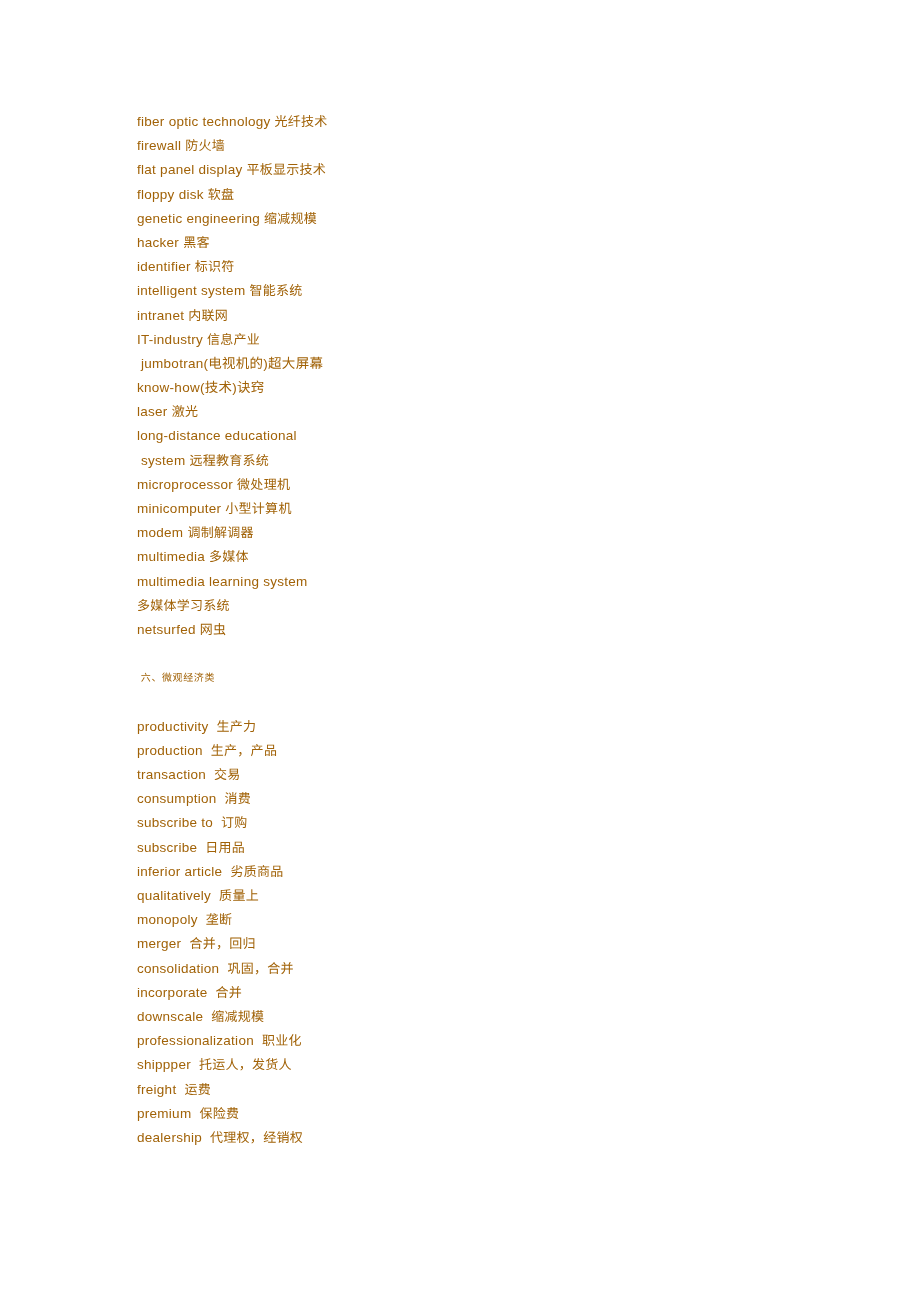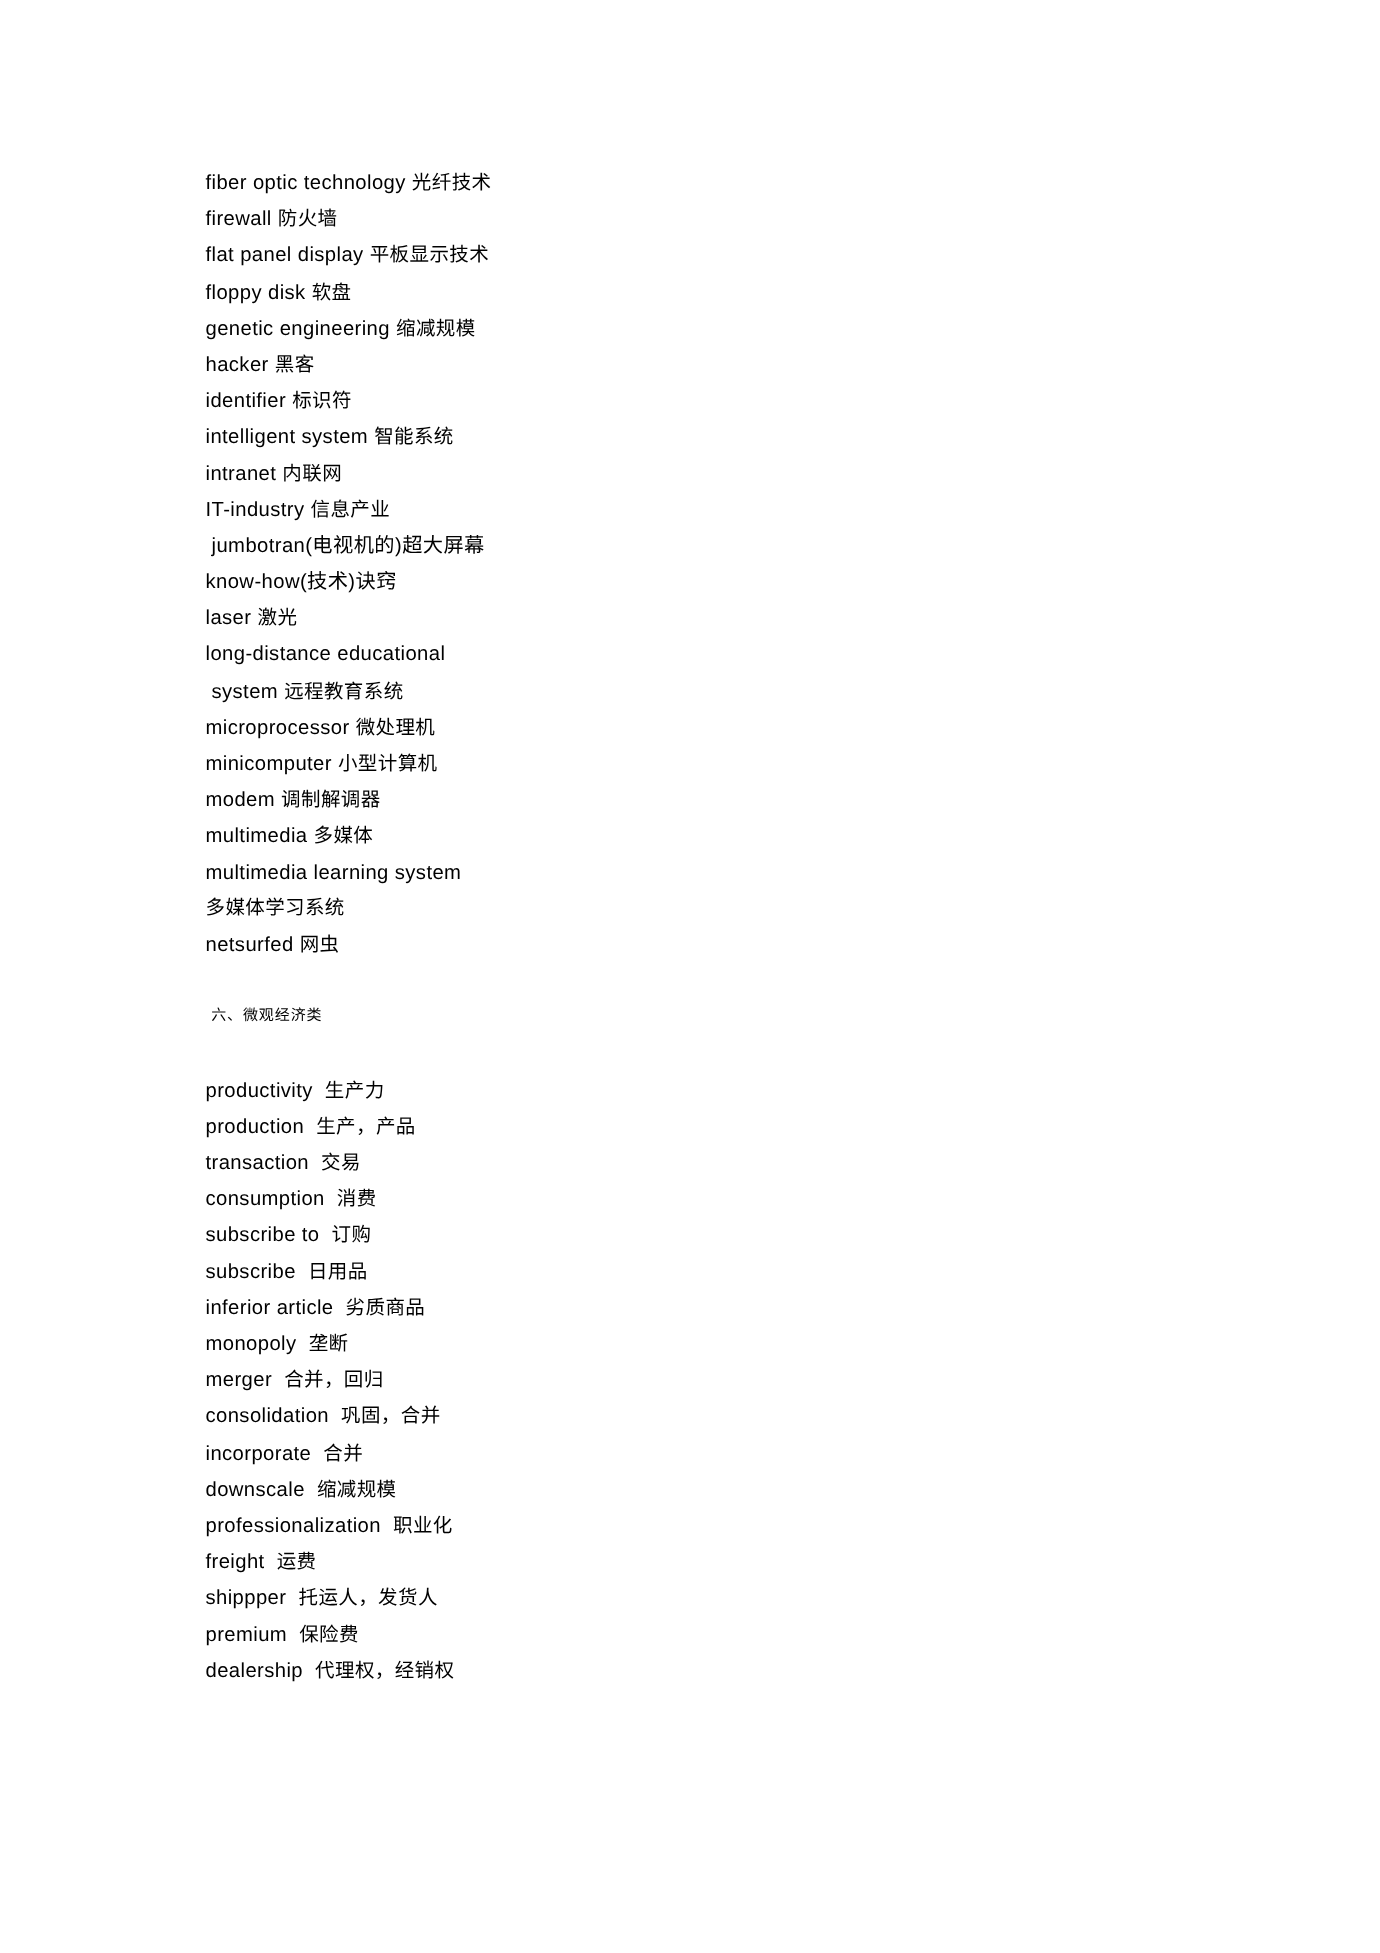--- a/index.html
+++ b/index.html
@@ -30,21 +30,21 @@
     width: 640px;
   }
 
   .entry-line,
   .section-heading,
   .blank-line {
     font-size: 13.5px;
     line-height: 24.2px;
     height: 24.2px;
     white-space: pre;
-    color: #000000;
+    color: #a16207;
     letter-spacing: 0.02em;
   }
 
   .entry-line .term {
     font-family: "Liberation Sans", "DejaVu Sans", sans-serif;
   }
 
   .entry-line .gloss {
     font-family: "DejaVu Sans", "Liberation Sans", sans-serif;
     font-size: 13px;
@@ -95,24 +95,25 @@
       <div class="blank-line"> </div>
       <div class="section-heading"> 六、微观经济类</div>
       <div class="blank-line"> </div>
       <div class="entry-line"><span class="term">productivity</span><span class="sep">  </span><span class="gloss">生产力</span></div>
       <div class="entry-line"><span class="term">production</span><span class="sep">  </span><span class="gloss">生产，产品</span></div>
       <div class="entry-line"><span class="term">transaction</span><span class="sep">  </span><span class="gloss">交易</span></div>
       <div class="entry-line"><span class="term">consumption</span><span class="sep">  </span><span class="gloss">消费</span></div>
       <div class="entry-line"><span class="term">subscribe to</span><span class="sep">  </span><span class="gloss">订购</span></div>
       <div class="entry-line"><span class="term">subscribe</span><span class="sep">  </span><span class="gloss">日用品</span></div>
       <div class="entry-line"><span class="term">inferior article</span><span class="sep">  </span><span class="gloss">劣质商品</span></div>
+      <div class="entry-line"><span class="term">qualitatively</span><span class="sep">  </span><span class="gloss">质量上</span></div>
       <div class="entry-line"><span class="term">monopoly</span><span class="sep">  </span><span class="gloss">垄断</span></div>
       <div class="entry-line"><span class="term">merger</span><span class="sep">  </span><span class="gloss">合并，回归</span></div>
       <div class="entry-line"><span class="term">consolidation</span><span class="sep">  </span><span class="gloss">巩固，合并</span></div>
       <div class="entry-line"><span class="term">incorporate</span><span class="sep">  </span><span class="gloss">合并</span></div>
       <div class="entry-line"><span class="term">downscale</span><span class="sep">  </span><span class="gloss">缩减规模</span></div>
       <div class="entry-line"><span class="term">professionalization</span><span class="sep">  </span><span class="gloss">职业化</span></div>
+      <div class="entry-line"><span class="term">shippper</span><span class="sep">  </span><span class="gloss">托运人，发货人</span></div>
       <div class="entry-line"><span class="term">freight</span><span class="sep">  </span><span class="gloss">运费</span></div>
-      <div class="entry-line"><span class="term">shippper</span><span class="sep">  </span><span class="gloss">托运人，发货人</span></div>
       <div class="entry-line"><span class="term">premium</span><span class="sep">  </span><span class="gloss">保险费</span></div>
       <div class="entry-line"><span class="term">dealership</span><span class="sep">  </span><span class="gloss">代理权，经销权</span></div>
     </div>
 </div>
 
 </body></html>

